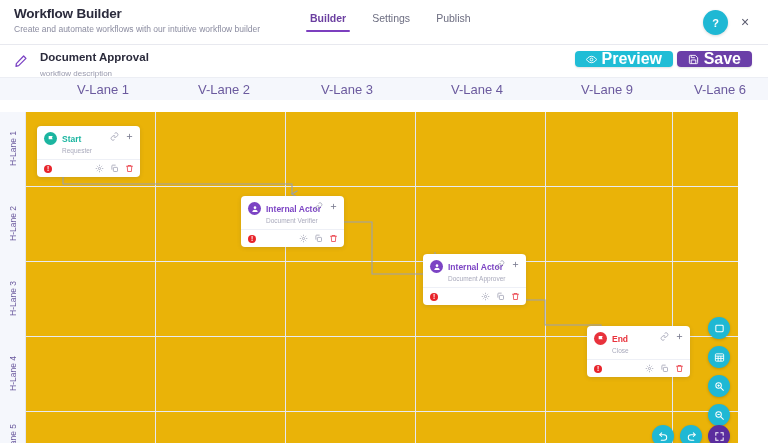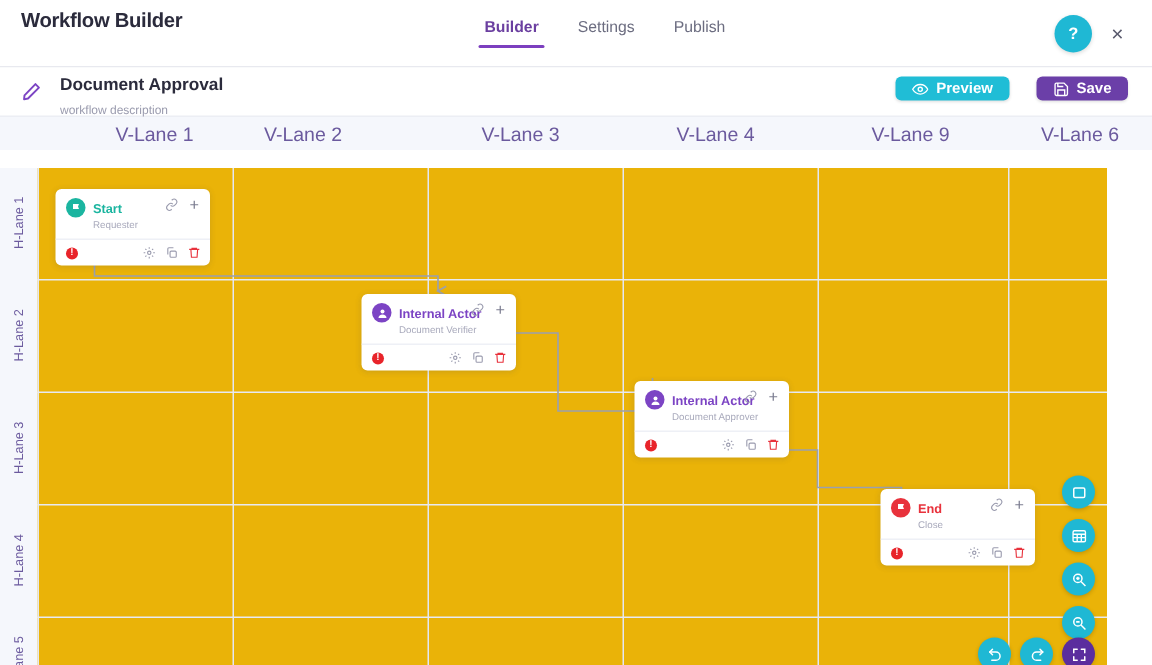--- a/index.html
+++ b/index.html
@@ -13,21 +13,21 @@
   
   .topbar {
     position: absolute; left:0; top:0; width:768px; height:45px;
     background:#ffffff; border-bottom:1px solid #e8e9ef;
     display:flex; align-items:flex-start;
   }
   .app-titles { padding:6px 0 0 14px; }
   .app-title { font-size:13.5px; font-weight:bold; color:#2b2b3c; letter-spacing:-0.2px; }
   .app-sub { font-size:8.5px; color:#8b8ca0; margin-top:3px; }
 
-  .tabs { position:absolute; left:310px; top:12px; display:flex; gap:26px;margin-left:13px; }
+  .tabs { position:absolute; left:310px; top:12px; display:flex; gap:26px; }
   .tab { font-size:10.5px; color:#6c6d80; padding-bottom:8px; cursor:pointer; position:relative; }
   .tab.active { color:#6b3fa0; font-weight:bold; }
   .tab.active::after {
     content:""; position:absolute; left:-4px; right:-4px; bottom:0;
     height:2.5px; background:#7c3fbf; border-radius:2px;
   }
 
   .help-btn {
     position:absolute; right:40px; top:10px; width:25px; height:25px;
     border-radius:50%; background:#1fb8d4; color:#fff;
@@ -47,21 +47,21 @@
     background:#ffffff; border-bottom:1px solid #eceef4;
   }
   .pencil { position:absolute; left:14px; top:9px; width:14px; height:14px; }
   .doc-titles { position:absolute; left:40px; top:6px; }
   .doc-title { font-size:11.5px; font-weight:bold; color:#2b2b3c; }
   .doc-sub { font-size:8px; color:#9a9bae; margin-top:6px; }
 
   .btn {
     position:absolute; top:6px; height:16px; border-radius:4px;
     display:flex; align-items:center; gap:5px;
-    padding:0 11px; font-size:10px; color:#fff; font-weight:bold;
+    padding:0 11px; font-size:16px; color:#fff; font-weight:bold;
     cursor:pointer; box-shadow:0 1px 2px rgba(0,0,0,.12);
   }
   .btn-preview { right:95px; background:#20bdd6; }
   .btn-save { right:16px; background:#6b3fa8; }
 
   
   .vlane-head {
     position:absolute; left:0; top:78px; width:768px; height:22px;
     background:#f5f7fc;
   }
@@ -133,20 +133,21 @@
           cursor:pointer; box-shadow:0 1px 3px rgba(0,0,0,.18); }
   .bbtn.purple { background:#5b2d9e; }
   svg { display:block; }
 </style>
 </head>
 <body>
 
 <div class="topbar">
   <div class="app-titles">
     <div class="app-title">Workflow Builder</div>
+    <div class="app-sub">Create and automate workflows with our intuitive workflow builder</div>
   </div>
 
   <div class="tabs">
     <div class="tab active">Builder</div>
     <div class="tab">Settings</div>
     <div class="tab">Publish</div>
   </div>
 
   <div class="help-btn">?</div>
   <div class="close-btn">×</div>
@@ -179,21 +180,21 @@
         <path d="M19 21H5a2 2 0 01-2-2V5a2 2 0 012-2h11l5 5v11a2 2 0 01-2 2z"></path>
         <path d="M17 21v-8H7v8M7 3v5h8"></path>
       </svg>
     </span>
     <span>Save</span>
   </div>
 </div>
 
 <div class="vlane-head">
   <div class="vlane-label" style="left:25px;  width:156px;">V-Lane 1</div>
-  <div class="vlane-label" style="left:140px; width:124px;">V-Lane 2</div>
+  <div class="vlane-label" style="left:162px; width:124px;">V-Lane 2</div>
   <div class="vlane-label" style="left:285px; width:124px;">V-Lane 3</div>
   <div class="vlane-label" style="left:415px; width:124px;">V-Lane 4</div>
   <div class="vlane-label" style="left:545px; width:124px;">V-Lane 9</div>
   <div class="vlane-label" style="left:672px; width:96px;">V-Lane 6</div>
 </div>
 
 <div class="canvas">
 
   <div class="vdiv" style="left:25px;"></div>
   <div class="vdiv" style="left:155px;"></div>

